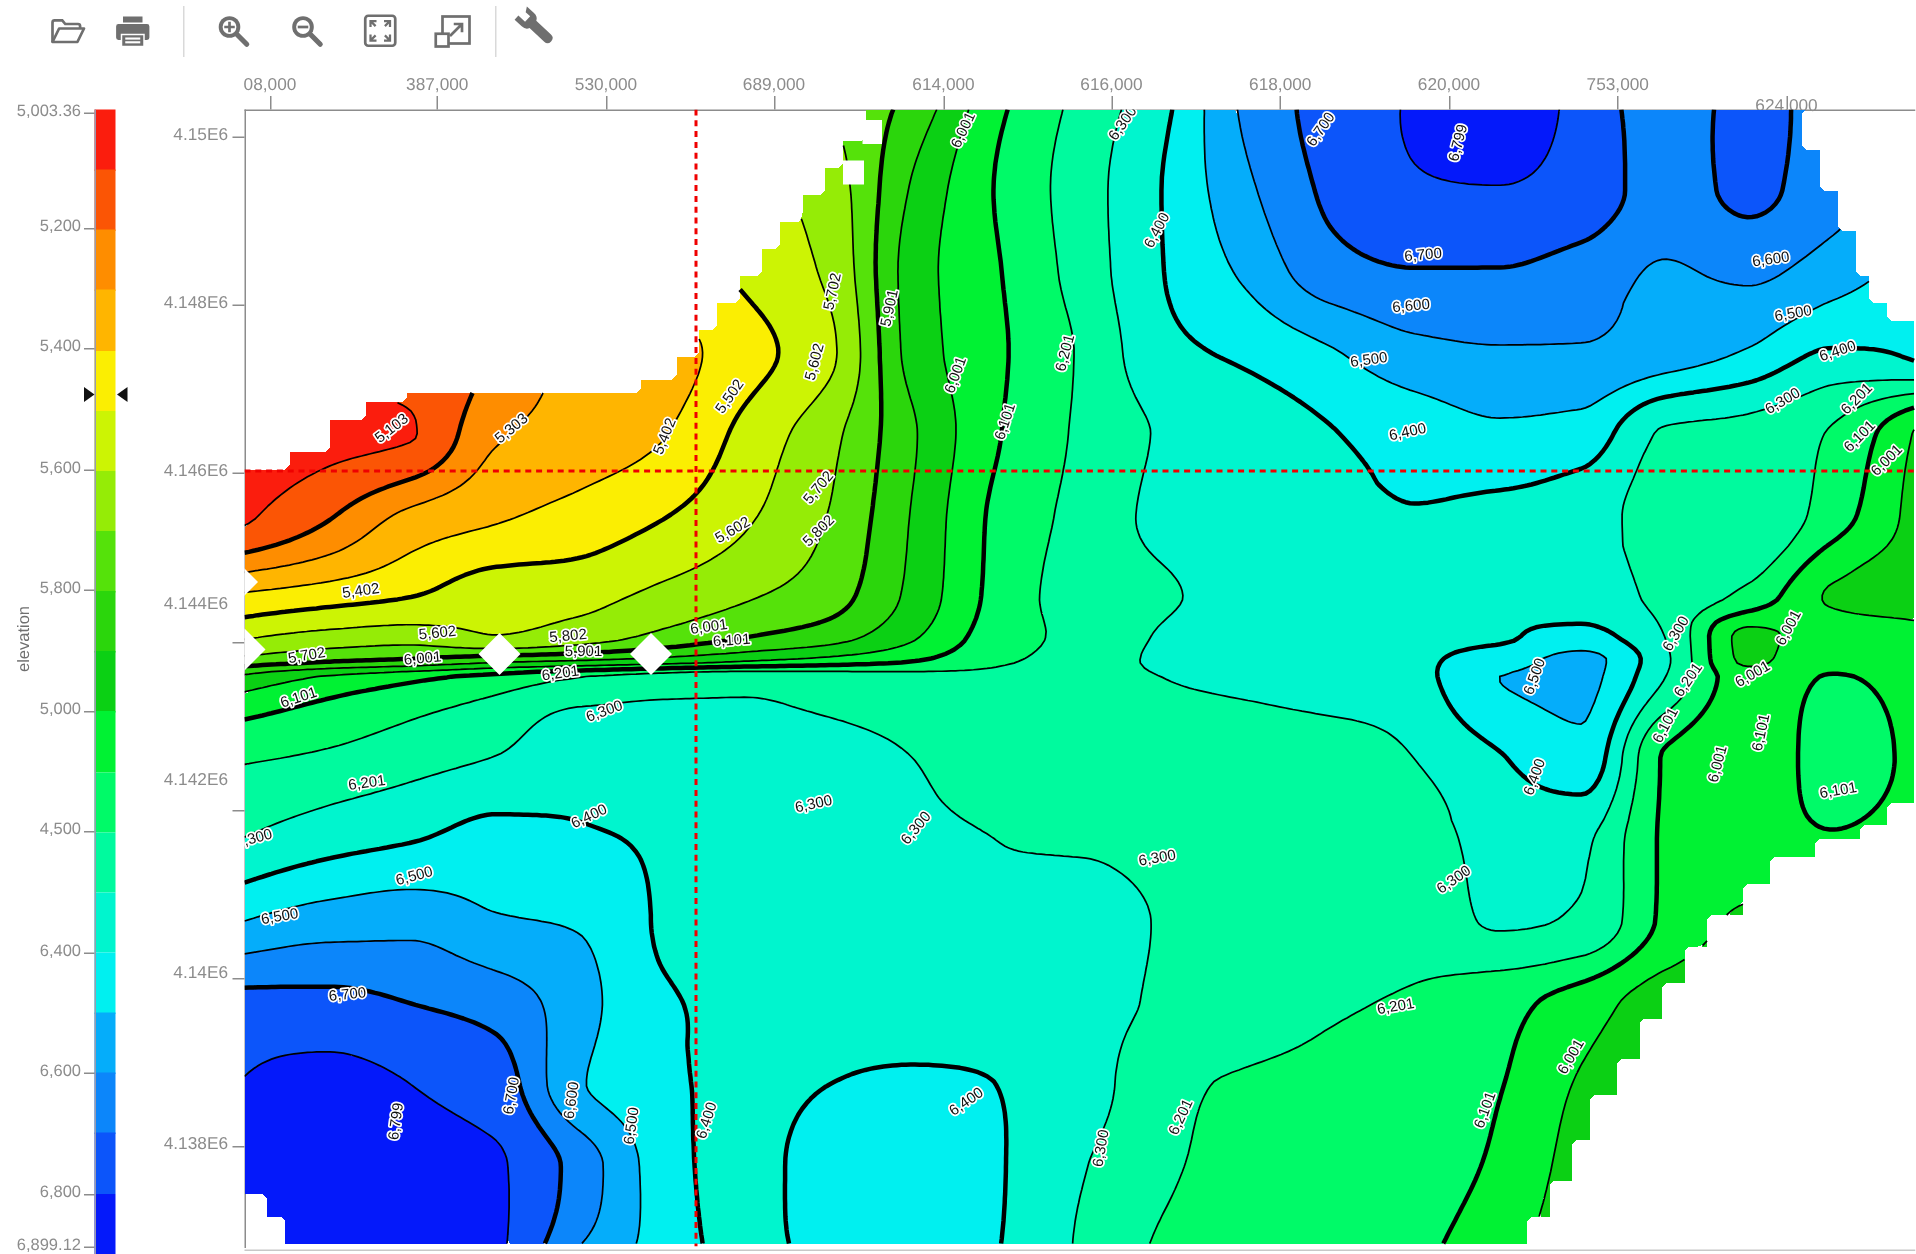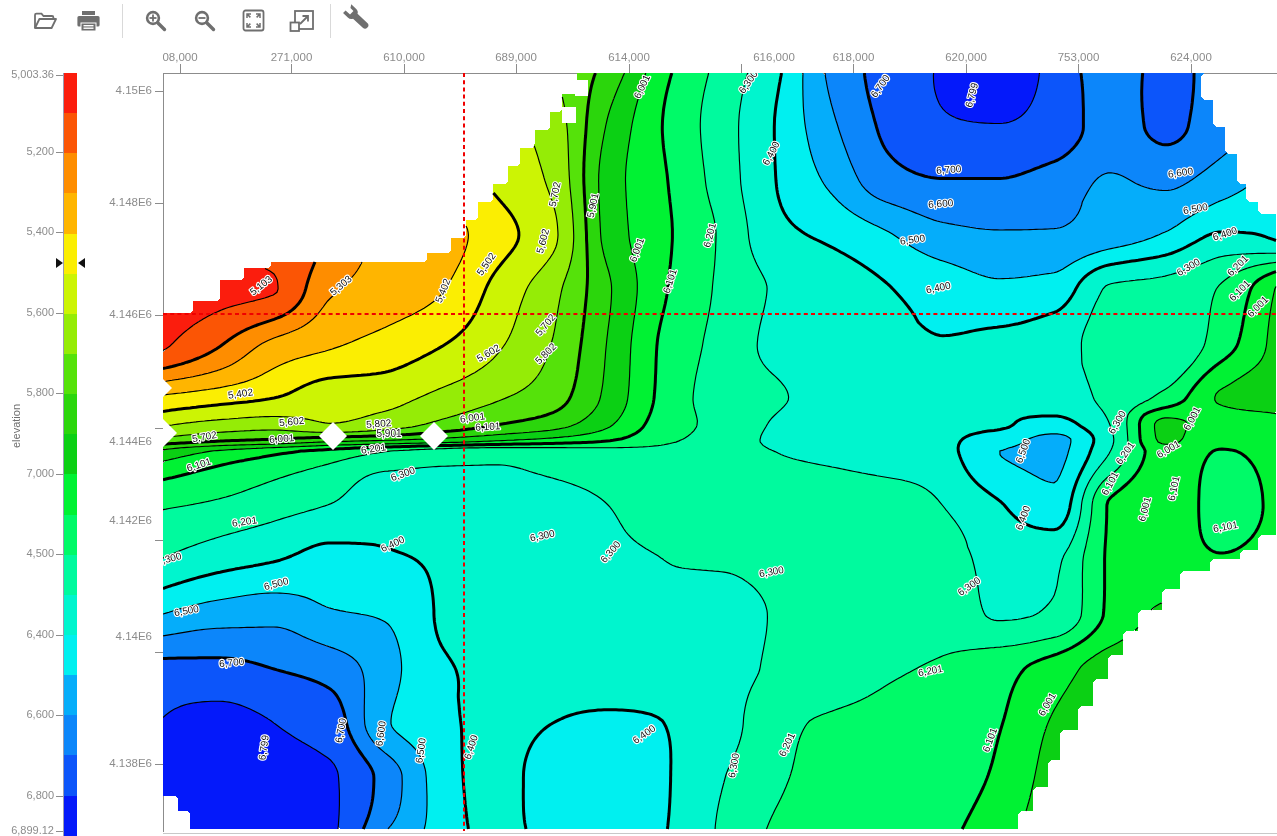--- a/index.html
+++ b/index.html
@@ -42,49 +42,49 @@
     <g transform="rotate(-47 14 15)">
       <path d="M9.5 1.5 L9.5 8 Q9.5 11.5 12.2 12.6 L12.2 26 Q12.2 29.2 15.5 29.2 Q18.8 29.2 18.8 26 L18.8 12.6 Q21.5 11.5 21.5 8 L21.5 1.5 L18.2 3.5 L18.2 7.6 L13.2 7.6 L13.2 1.5 Z" fill="#6f6f6f"></path>
     </g>
   </svg>
 <div style="position:absolute;left:163px;top:73px;width:1114px;height:1px;background:#8c8c8c"></div>
 <div style="position:absolute;left:163px;top:73px;width:1px;height:759px;background:#8c8c8c"></div>
 <div style="position:absolute;left:163px;top:833px;width:1114px;height:1px;background:#c8c8c8"></div>
 <div style="position:absolute;left:179.5px;top:64px;width:1px;height:9px;background:#8c8c8c"></div>
 <div class="xl" style="left:140.0px;top:51px">08,000</div>
 <div style="position:absolute;left:291.0px;top:64px;width:1px;height:9px;background:#8c8c8c"></div>
-<div class="xl" style="left:251.5px;top:51px">271,000</div>
+<div class="xl" style="left:251.5px;top:51px">387,000</div>
 <div style="position:absolute;left:403.5px;top:64px;width:1px;height:9px;background:#8c8c8c"></div>
-<div class="xl" style="left:364.0px;top:51px">610,000</div>
+<div class="xl" style="left:364.0px;top:51px">530,000</div>
 <div style="position:absolute;left:515.5px;top:64px;width:1px;height:9px;background:#8c8c8c"></div>
 <div class="xl" style="left:476.0px;top:51px">689,000</div>
 <div style="position:absolute;left:628.5px;top:64px;width:1px;height:9px;background:#8c8c8c"></div>
 <div class="xl" style="left:589.0px;top:51px">614,000</div>
 <div style="position:absolute;left:740.5px;top:64px;width:1px;height:9px;background:#8c8c8c"></div>
-<div class="xl" style="left:734px;top:51px">616,000</div>
+<div class="xl" style="left:701.0px;top:51px">616,000</div>
 <div style="position:absolute;left:853.0px;top:64px;width:1px;height:9px;background:#8c8c8c"></div>
 <div class="xl" style="left:813.5px;top:51px">618,000</div>
 <div style="position:absolute;left:965.5px;top:64px;width:1px;height:9px;background:#8c8c8c"></div>
 <div class="xl" style="left:926.0px;top:51px">620,000</div>
 <div style="position:absolute;left:1078.0px;top:64px;width:1px;height:9px;background:#8c8c8c"></div>
 <div class="xl" style="left:1038.5px;top:51px">753,000</div>
 <div style="position:absolute;left:1190.5px;top:64px;width:1px;height:9px;background:#8c8c8c"></div>
-<div class="xl" style="left:1151.0px;top:51px">624,000</div>
+<div class="xl" style="left:1151.0px;top:65px">624,000</div>
 <div style="position:absolute;left:155px;top:91.0px;width:8px;height:1px;background:#8c8c8c"></div>
 <div class="yl" style="left:72px;top:83.5px">4.15E6</div>
 <div style="position:absolute;left:155px;top:203.2px;width:8px;height:1px;background:#8c8c8c"></div>
 <div class="yl" style="left:72px;top:195.7px">4.148E6</div>
 <div style="position:absolute;left:155px;top:315.4px;width:8px;height:1px;background:#8c8c8c"></div>
 <div class="yl" style="left:72px;top:307.9px">4.146E6</div>
 <div style="position:absolute;left:155px;top:427.6px;width:8px;height:1px;background:#8c8c8c"></div>
-<div class="yl" style="left:72px;top:435px">4.144E6</div>
+<div class="yl" style="left:72px;top:397px">4.144E6</div>
 <div style="position:absolute;left:155px;top:539.8px;width:8px;height:1px;background:#8c8c8c"></div>
 <div class="yl" style="left:72px;top:514px">4.142E6</div>
 <div style="position:absolute;left:155px;top:652.0px;width:8px;height:1px;background:#8c8c8c"></div>
-<div class="yl" style="left:72px;top:630px">4.14E6</div>
+<div class="yl" style="left:72px;top:643px">4.14E6</div>
 <div style="position:absolute;left:155px;top:764.2px;width:8px;height:1px;background:#8c8c8c"></div>
 <div class="yl" style="left:72px;top:756.7px">4.138E6</div>
 <div style="position:absolute;left:63px;top:73.00px;width:14px;height:40.64px;background:#FB1D0D"></div>
 <div style="position:absolute;left:63px;top:113.14px;width:14px;height:40.64px;background:#FB5505"></div>
 <div style="position:absolute;left:63px;top:153.28px;width:14px;height:40.64px;background:#FE8D00"></div>
 <div style="position:absolute;left:63px;top:193.43px;width:14px;height:40.64px;background:#FFB500"></div>
 <div style="position:absolute;left:63px;top:233.57px;width:14px;height:40.64px;background:#FBEE02"></div>
 <div style="position:absolute;left:63px;top:273.71px;width:14px;height:40.64px;background:#CCF404"></div>
 <div style="position:absolute;left:63px;top:313.85px;width:14px;height:40.64px;background:#95EC06"></div>
 <div style="position:absolute;left:63px;top:353.99px;width:14px;height:40.64px;background:#55E20A"></div>
@@ -104,21 +104,21 @@
 <div class="cl" style="left:0px;top:67.5px">5,003.36</div>
 <div style="position:absolute;left:56px;top:151.7px;width:7px;height:1px;background:#8c8c8c"></div>
 <div class="cl" style="left:0px;top:144.7px">5,200</div>
 <div style="position:absolute;left:56px;top:232.2px;width:7px;height:1px;background:#8c8c8c"></div>
 <div class="cl" style="left:0px;top:225.2px">5,400</div>
 <div style="position:absolute;left:56px;top:312.7px;width:7px;height:1px;background:#8c8c8c"></div>
 <div class="cl" style="left:0px;top:305.7px">5,600</div>
 <div style="position:absolute;left:56px;top:393.1px;width:7px;height:1px;background:#8c8c8c"></div>
 <div class="cl" style="left:0px;top:386.1px">5,800</div>
 <div style="position:absolute;left:56px;top:473.6px;width:7px;height:1px;background:#8c8c8c"></div>
-<div class="cl" style="left:0px;top:466.6px">7,000</div>
+<div class="cl" style="left:0px;top:466.6px">5,000</div>
 <div style="position:absolute;left:56px;top:554.1px;width:7px;height:1px;background:#8c8c8c"></div>
 <div class="cl" style="left:0px;top:547.1px">4,500</div>
 <div style="position:absolute;left:56px;top:634.6px;width:7px;height:1px;background:#8c8c8c"></div>
 <div class="cl" style="left:0px;top:627.6px">6,400</div>
 <div style="position:absolute;left:56px;top:715.0px;width:7px;height:1px;background:#8c8c8c"></div>
 <div class="cl" style="left:0px;top:708.0px">6,600</div>
 <div style="position:absolute;left:56px;top:795.5px;width:7px;height:1px;background:#8c8c8c"></div>
 <div class="cl" style="left:0px;top:788.5px">6,800</div>
 <div style="position:absolute;left:56px;top:830.5px;width:7px;height:1px;background:#8c8c8c"></div>
 <div class="cl" style="left:0px;top:823.5px">6,899.12</div>

